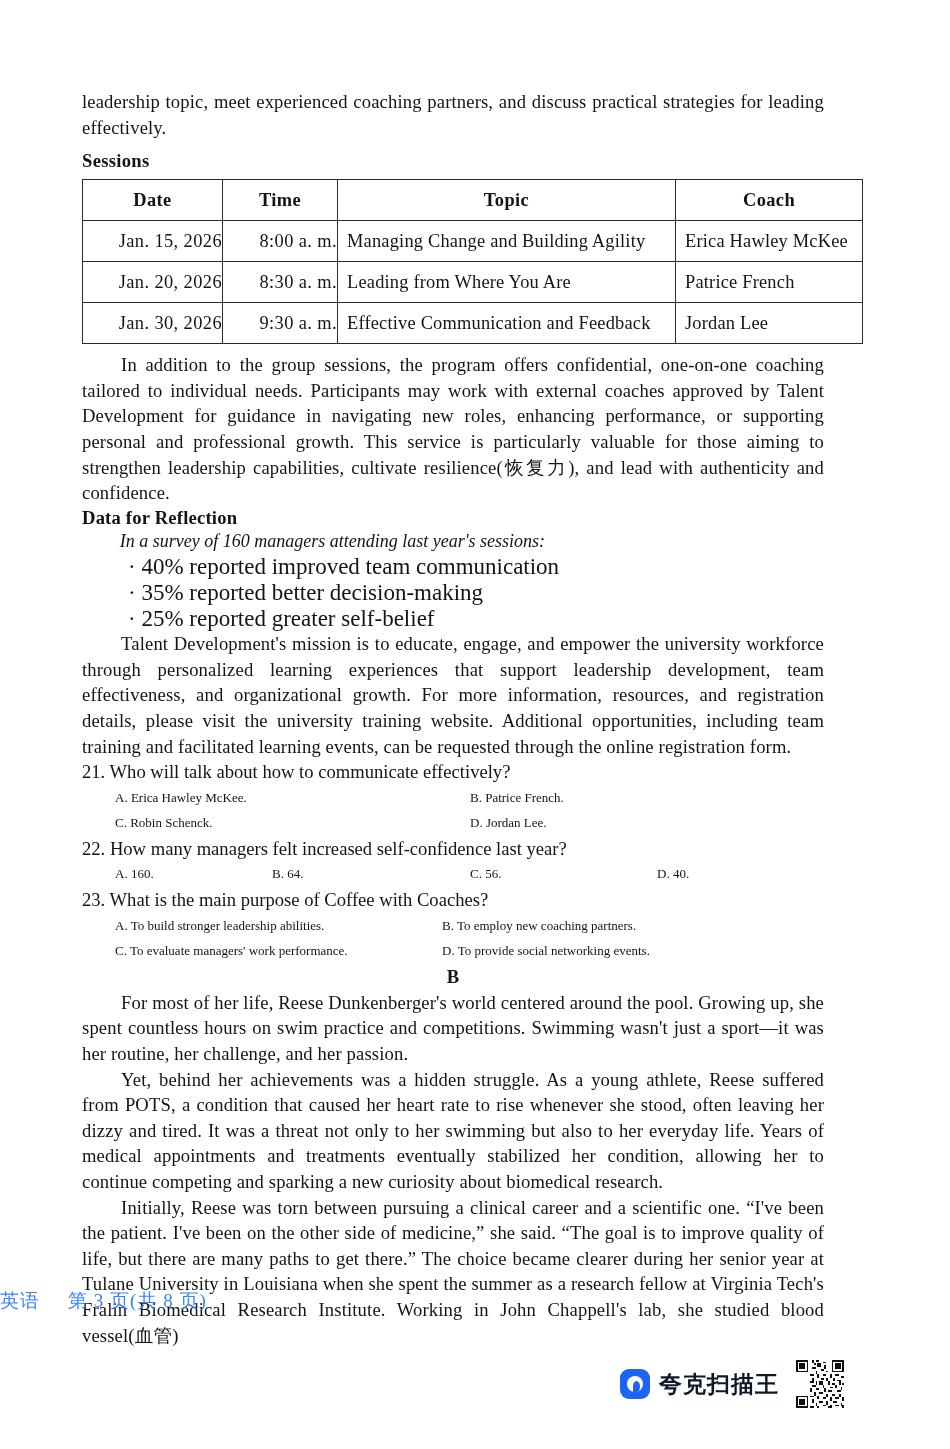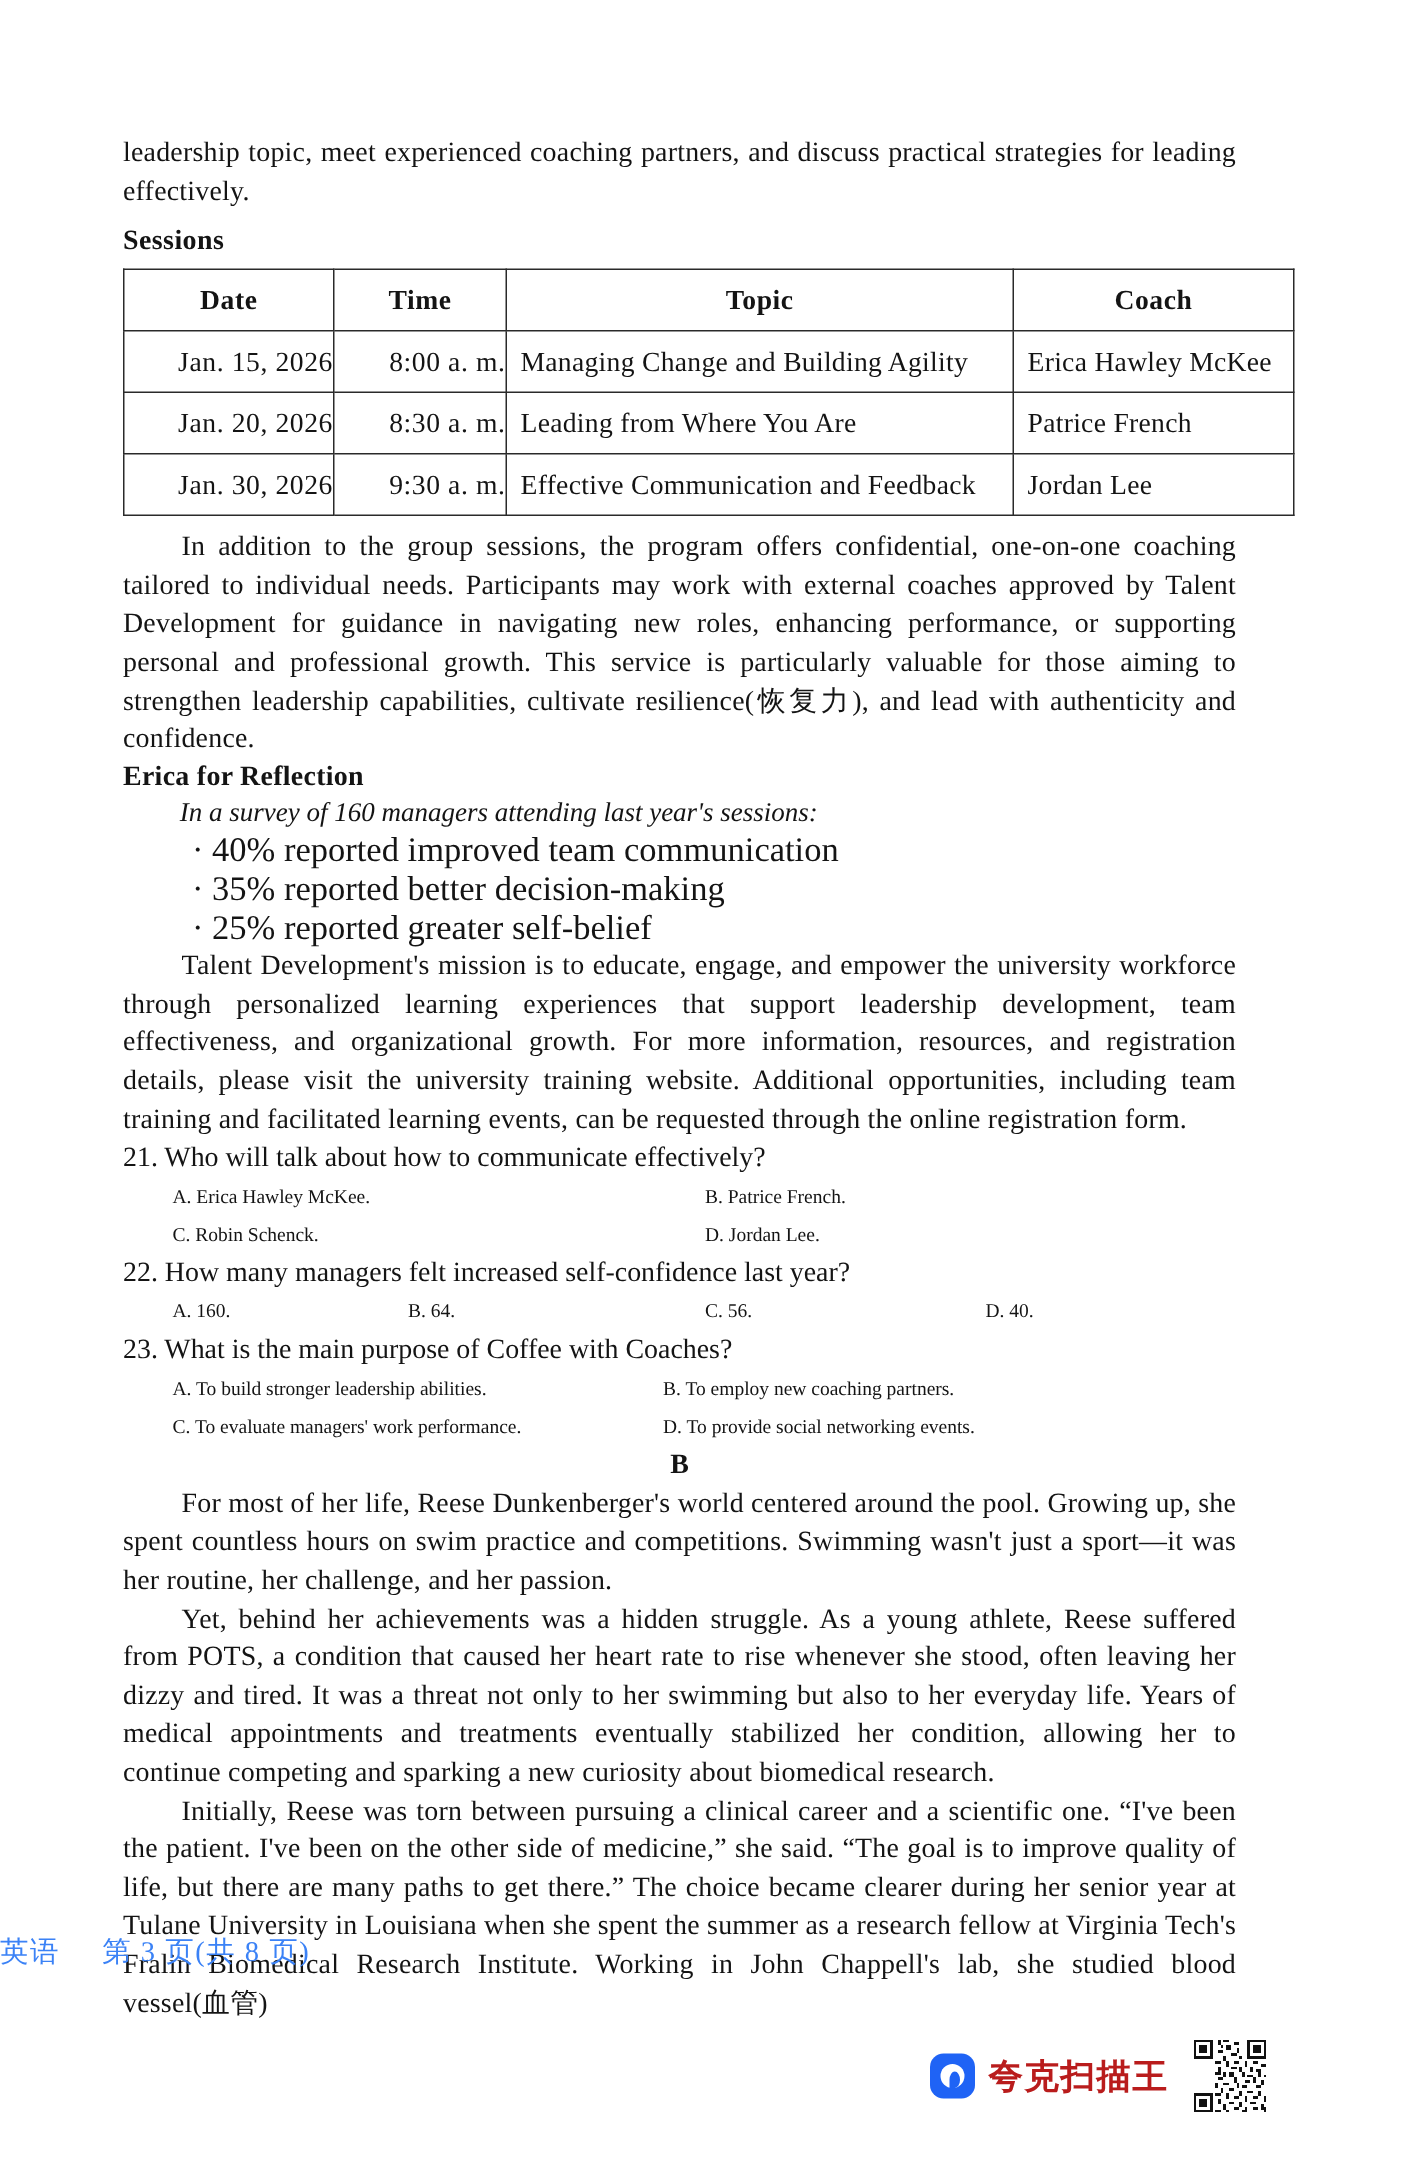--- a/index.html
+++ b/index.html
@@ -183,21 +183,21 @@
     position: absolute;
     left: 13px; top: 12px;
     width: 7px; height: 11px;
     border-radius: 50% 50% 50% 0;
     background: #1f63f5;
   }
   .wm-text {
     font-family: "DejaVu Sans", "Liberation Sans", sans-serif;
     font-size: 23px;
     font-weight: bold;
-    color: #b91c1c;
+    color: #0f172a;
     letter-spacing: 1px;
     white-space: nowrap;
   }
   .wm-qr {
     width: 52px; height: 52px;
     margin-left: 6px;
     flex: 0 0 auto;
   }
 </style>
 </head>
@@ -241,21 +241,21 @@
         <td class="date">Jan. 30, 2026</td>
         <td class="time">9:30 a. m.</td>
         <td class="topic">Effective Communication and Feedback</td>
         <td class="coach">Jordan Lee</td>
       </tr>
     </tbody>
   </table>
 
   <p class="para indent">In addition to the group sessions, the program offers confidential, one-on-one coaching tailored to individual needs. Participants may work with external coaches approved by Talent Development for guidance in navigating new roles, enhancing performance, or supporting personal and professional growth. This service is particularly valuable for those aiming to strengthen leadership capabilities, cultivate resilience(恢复力), and lead with authenticity and confidence.</p>
 
-  <div class="section-head">Erica for Reflection</div>
+  <div class="section-head">Data for Reflection</div>
 
   <p class="survey-lead">In a survey of 160 managers attending last year's sessions:</p>
 
   <p class="bullet-line">· 40% reported improved team communication</p>
   <p class="bullet-line">· 35% reported better decision-making</p>
   <p class="bullet-line">· 25% reported greater self-belief</p>
 
   <p class="para indent">Talent Development's mission is to educate, engage, and empower the university workforce through personalized learning experiences that support leadership development, team effectiveness, and organizational growth. For more information, resources, and registration details, please visit the university training website. Additional opportunities, including team training and facilitated learning events, can be requested through the online registration form.</p>
 
   <p class="q">21. Who will talk about how to communicate effectively?</p>

